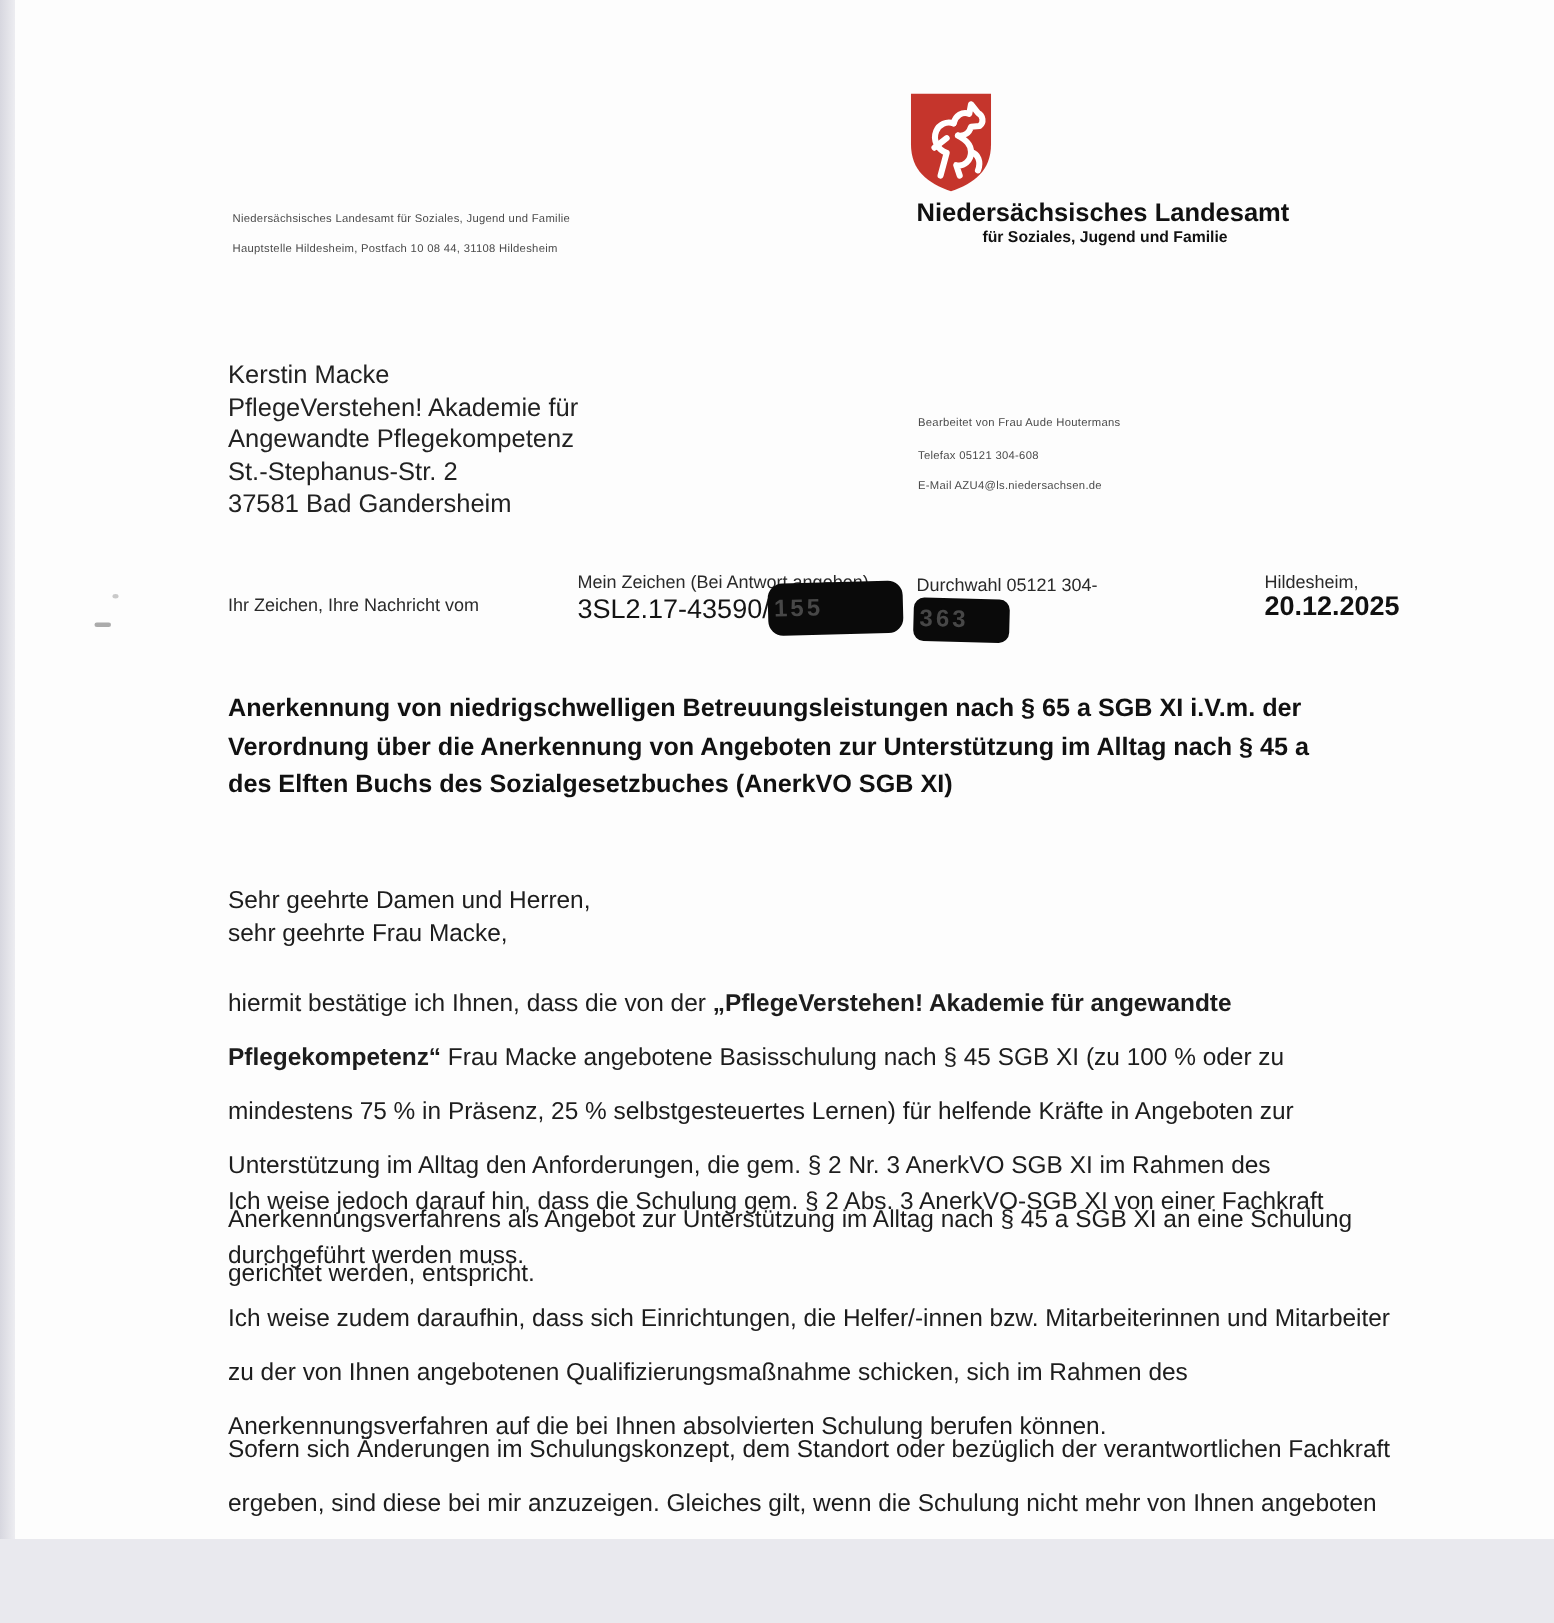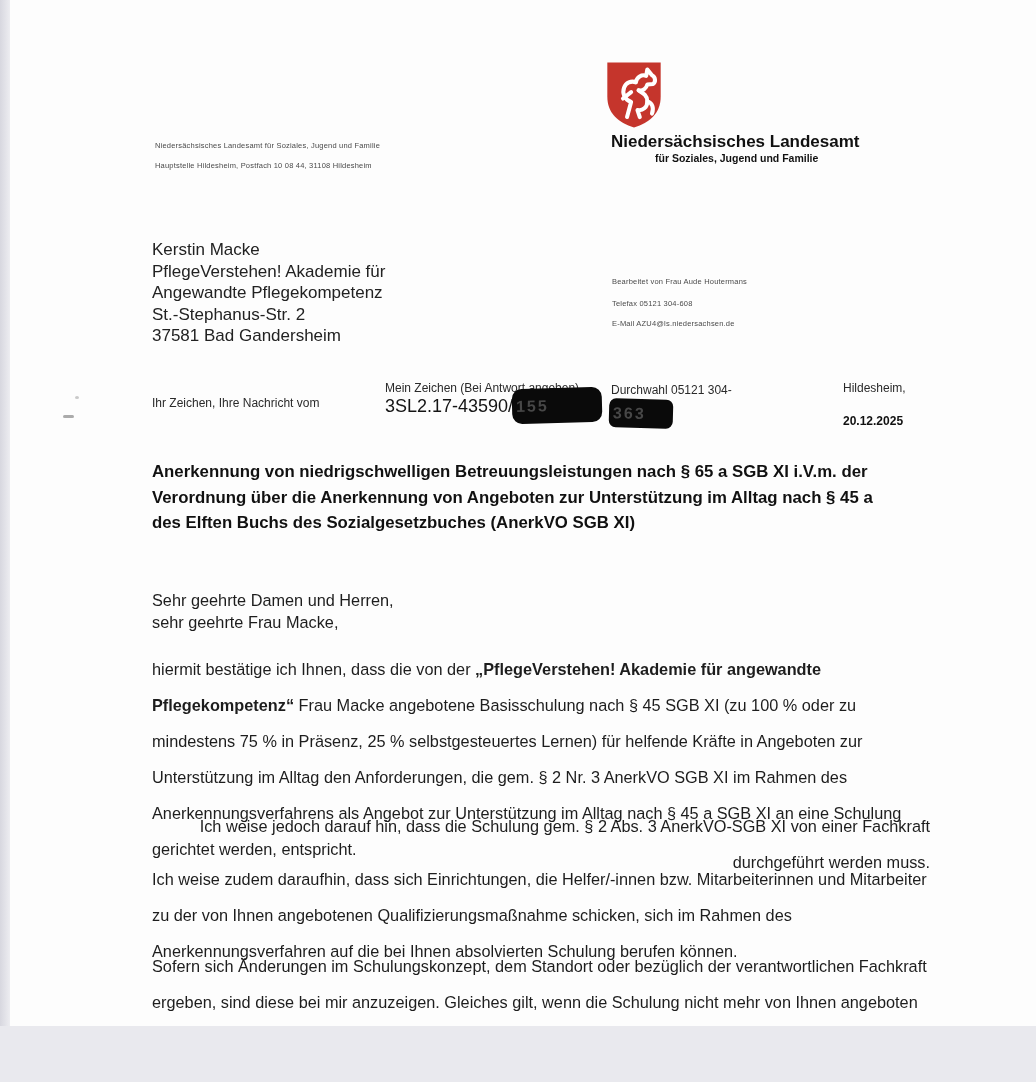--- a/index.html
+++ b/index.html
@@ -23,21 +23,21 @@
     position:absolute;left:75px;top:396px;width:4px;height:3px;
     background:#c9c9c9;border-radius:50%;
   }
   .abs{position:absolute;}
   .tiny{font-size:7.5px;color:#4a4a4a;letter-spacing:.2px;}
   .label{font-size:12px;color:#2a2a2a;}
   .org-name{font-size:17px;font-weight:bold;color:#111;}
   .org-sub{font-size:10.5px;font-weight:bold;color:#111;margin-left:43px;}
   .recipient{font-size:17px;line-height:21.5px;color:#222;}
   .refval{font-size:18px;color:#141414;}
-  .date{font-size:12px;font-weight:bold;color:#111;margin-top:20px;}
+  .date{font-size:18px;font-weight:bold;color:#111;}
   .subject{font-size:16.8px;font-weight:bold;line-height:25.5px;color:#111;}
   .bodytext{font-size:16.3px;line-height:36px;color:#1d1d1d;width:778px;}
   .redaction{
     background:#0a0a0a;color:#474747;
     font-size:16px;font-weight:bold;
     display:flex;align-items:center;
     border-radius:10px;overflow:hidden;
     padding-left:4px;letter-spacing:2px;
   }
   .pen-stroke{
@@ -110,21 +110,21 @@
     <div>des Elften Buchs des Sozialgesetzbuches (AnerkVO SGB XI)</div>
   </div>
 
   <div class="abs bodytext" style="left:152px;top:589px;line-height:22px;">
     <div>Sehr geehrte Damen und Herren,</div>
     <div>sehr geehrte Frau Macke,</div>
   </div>
 
   <div class="abs bodytext" style="left:152px;top:651px;"><span>hiermit bestätige ich Ihnen, dass die von der </span><span style="font-weight:bold;">„PflegeVerstehen! Akademie für angewandte Pflegekompetenz“</span><span> Frau Macke angebotene Basisschulung nach § 45 SGB XI (zu 100 % oder zu mindestens 75 % in Präsenz, 25 % selbstgesteuertes Lernen) für helfende Kräfte in Angeboten zur Unterstützung im Alltag den Anforderungen, die gem. § 2 Nr. 3 AnerkVO SGB XI im Rahmen des Anerkennungsverfahrens als Angebot zur Unterstützung im Alltag nach § 45 a SGB XI an eine Schulung gerichtet werden, entspricht.</span></div>
 
-  <div class="abs bodytext" style="left:152px;top:808px;text-align:right;">Ich weise jedoch darauf hin, dass die Schulung gem. § 2 Abs. 3 AnerkVO-SGB XI von einer Fachkraft durchgeführt werden muss.</div>
+  <div class="abs bodytext" style="left:152px;top:783px;">Ich weise jedoch darauf hin, dass die Schulung gem. § 2 Abs. 3 AnerkVO-SGB XI von einer Fachkraft durchgeführt werden muss.</div>
 
   <div class="abs bodytext" style="left:152px;top:861px;">Ich weise zudem daraufhin, dass sich Einrichtungen, die Helfer/-innen bzw. Mitarbeiterinnen und Mitarbeiter zu der von Ihnen angebotenen Qualifizierungsmaßnahme schicken, sich im Rahmen des Anerkennungsverfahren auf die bei Ihnen absolvierten Schulung berufen können.</div>
 
   <div class="abs bodytext" style="left:152px;top:948px;">Sofern sich Änderungen im Schulungskonzept, dem Standort oder bezüglich der verantwortlichen Fachkraft ergeben, sind diese bei mir anzuzeigen. Gleiches gilt, wenn die Schulung nicht mehr von Ihnen angeboten werden soll.</div>
 
   <div class="abs bodytext" style="left:152px;top:1057px;">Mit freundlichen Grüßen</div>
   <div class="pen-stroke"></div>
   <div class="pen-speck"></div>
 
 </div>

